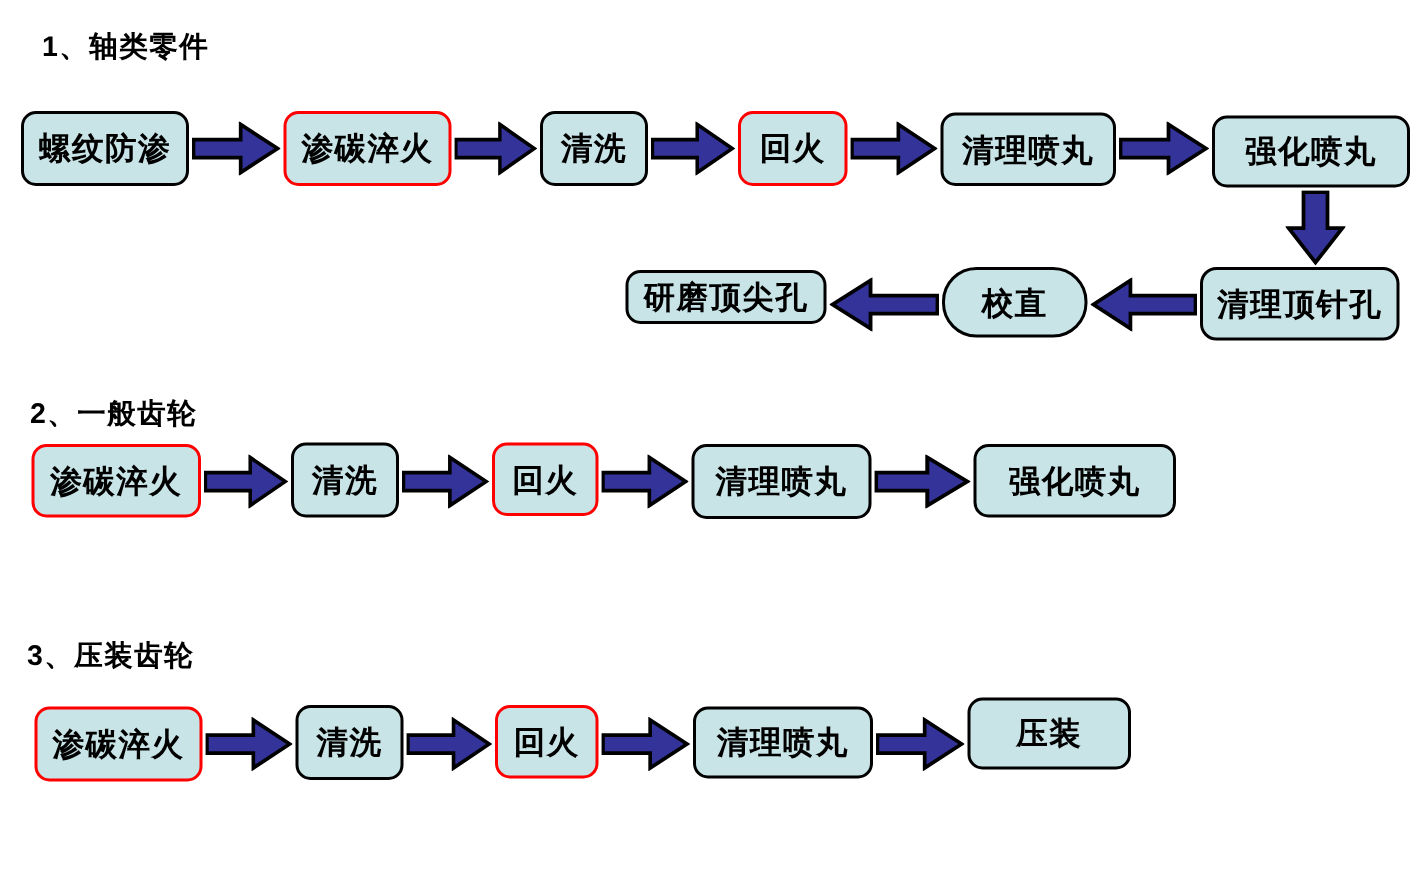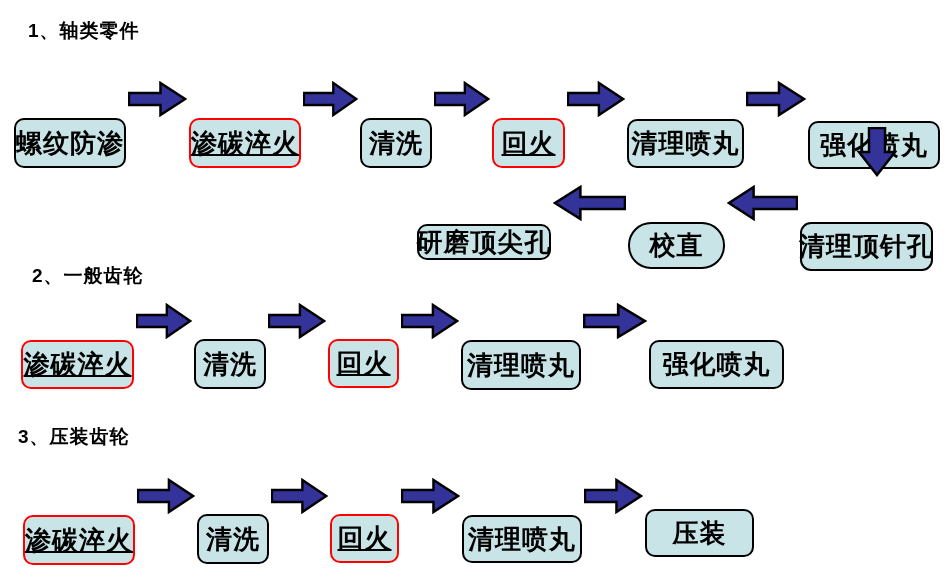--- a/index.html
+++ b/index.html
@@ -14,26 +14,25 @@
     position:absolute;
     font-size:19px;font-weight:bold;color:var(--text,#000);
     letter-spacing:1px;white-space:nowrap;
   }
   .node{
     position:absolute;
     display:flex;align-items:center;justify-content:center;
     background:var(--box-fill,#c9e4e7);
     border:2.5px solid var(--border-black,#000);
     border-radius:10px;
-    font-size:26px;font-weight:bold;color:var(--text,#000);
+    font-size:21px;font-weight:bold;color:var(--text,#000);
     letter-spacing:1px;white-space:nowrap;
     box-sizing:border-box;
-    margin-top:44px;
   }
-  .node[data-border="red"]{border-color:var(--border-red,#ff0000);text-decoration:underline;}
+  .node[data-border="red"]{border-color:var(--border-red,#ff0000);}
   .arrow{position:absolute;line-height:0;}
   .arrow svg{display:block;width:100%;height:100%;}
   .arrow polygon{
     fill:var(--arrow-fill,#333399);
     stroke:var(--arrow-stroke,#000);
     stroke-width:2.5;
     stroke-linejoin:miter;
   }
 </style>
 </head>
@@ -105,21 +104,21 @@
     <div class="arrow" style="left:553px;top:185px;width:73px;height:36px;">
       <svg viewBox="0 0 72 36" preserveAspectRatio="none">
           <polygon points="71,12 27,12 27,2 2,18 27,34 27,24 71,24"></polygon>
         </svg>
     </div>
 
     <div class="node" style="left:417px;top:180px;width:134px;height:36px;" data-border="black">研磨顶尖孔</div>
   </div>
 
   <div>
-    <div class="section-heading" style="left:32px;top:263px;">2、一般齿轮</div>
+    <div class="section-heading" style="left:20px;top:263px;">2、一般齿轮</div>
 
     <div class="node" style="left:21px;top:296px;width:113px;height:49px;" data-border="red">渗碳淬火</div>
 
     <div class="arrow" style="left:136px;top:303px;width:56px;height:36px;">
       <svg viewBox="0 0 60 36" preserveAspectRatio="none">
           <polygon points="1,12 33,12 33,2 58,18 33,34 33,24 1,24"></polygon>
         </svg>
     </div>
 
     <div class="node" style="left:194px;top:295px;width:72px;height:50px;" data-border="black">清洗</div>

